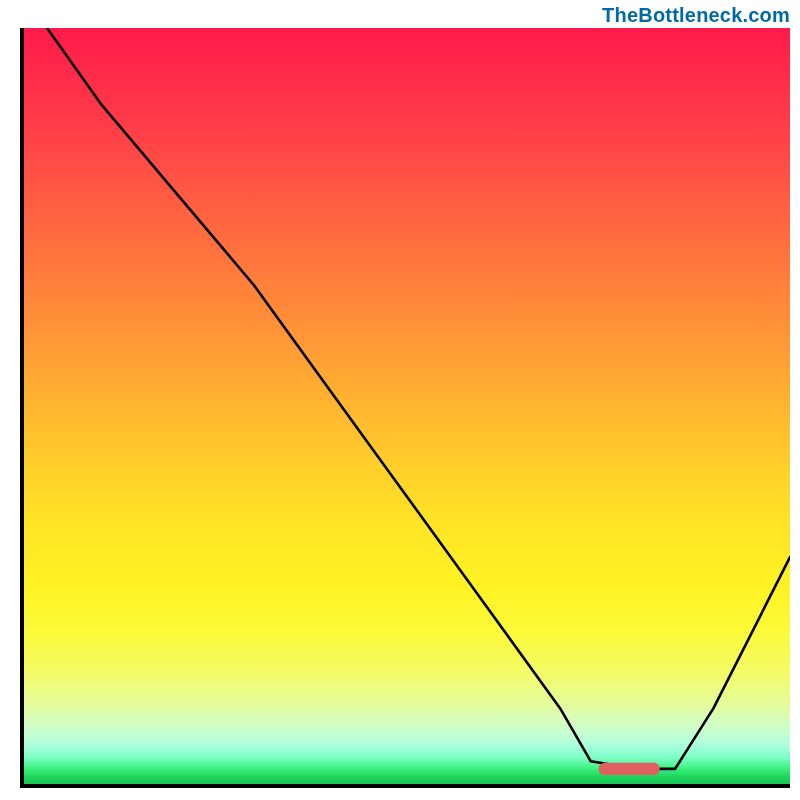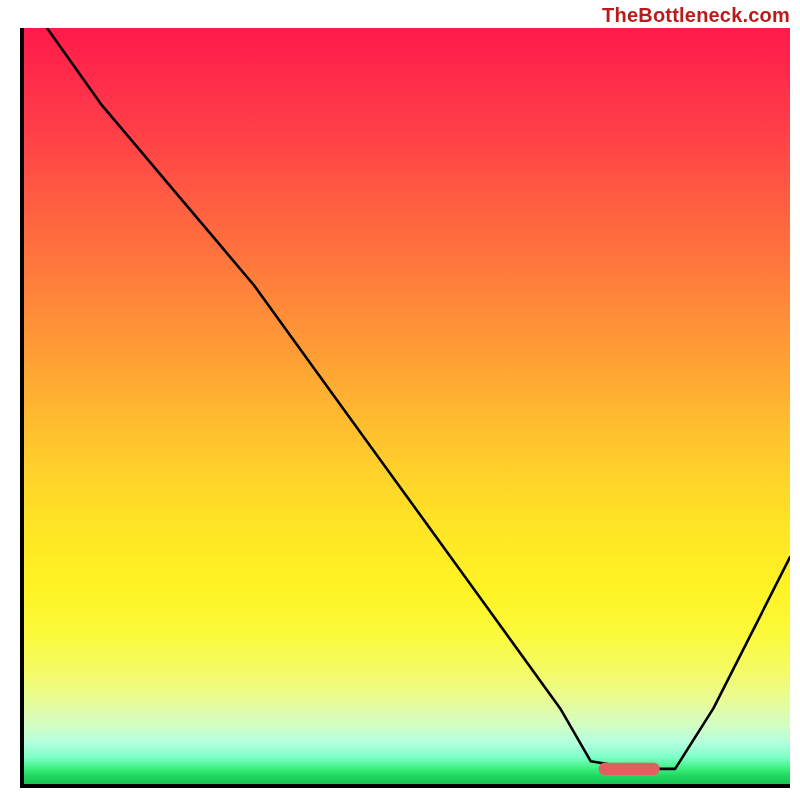--- a/index.html
+++ b/index.html
@@ -15,21 +15,21 @@
     position: relative;
     width: 800px;
     height: 800px;
   }
   .watermark {
     position: absolute;
     top: 4px;
     right: 10px;
     font-size: 20px;
     font-weight: 600;
-    color: #b91c1c;
+    color: #0369a1;
     letter-spacing: 0.2px;
   }
   .plot {
     position: absolute;
     left: 20px;
     top: 28px;
     width: 770px;
     height: 760px;
     border-left: 4px solid #000;
     border-bottom: 4px solid #000;

